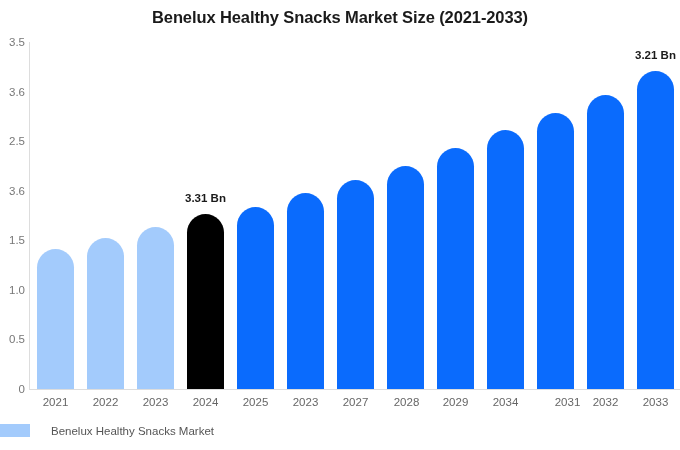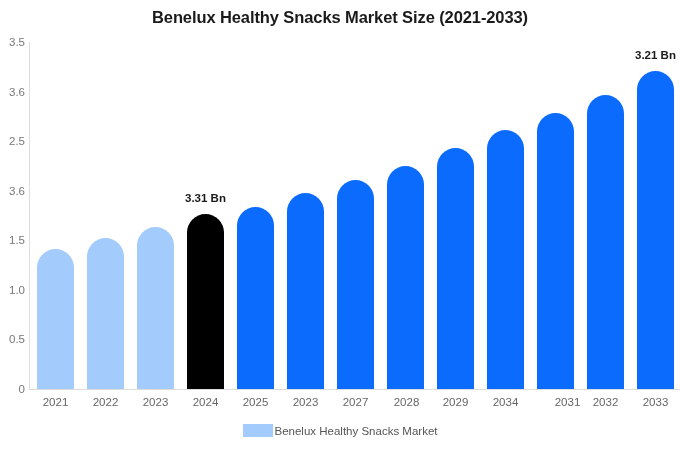--- a/index.html
+++ b/index.html
@@ -98,22 +98,22 @@
     text-align: center;
     white-space: nowrap;
   }
   #legend {
     position: absolute;
     left: 0;
     top: 424px;
     width: 680px;
     display: flex;
     align-items: center;
-    justify-content: center;
-    gap: 2px;
+    justify-content: flex-start;
+    gap: 21px;
   }
   #legend-swatch {
     width: 30px;
     height: 13px;
     display: block;
   }
   #legend-label {
     font-size: 11.5px;
     color: #555555;
     white-space: nowrap;

